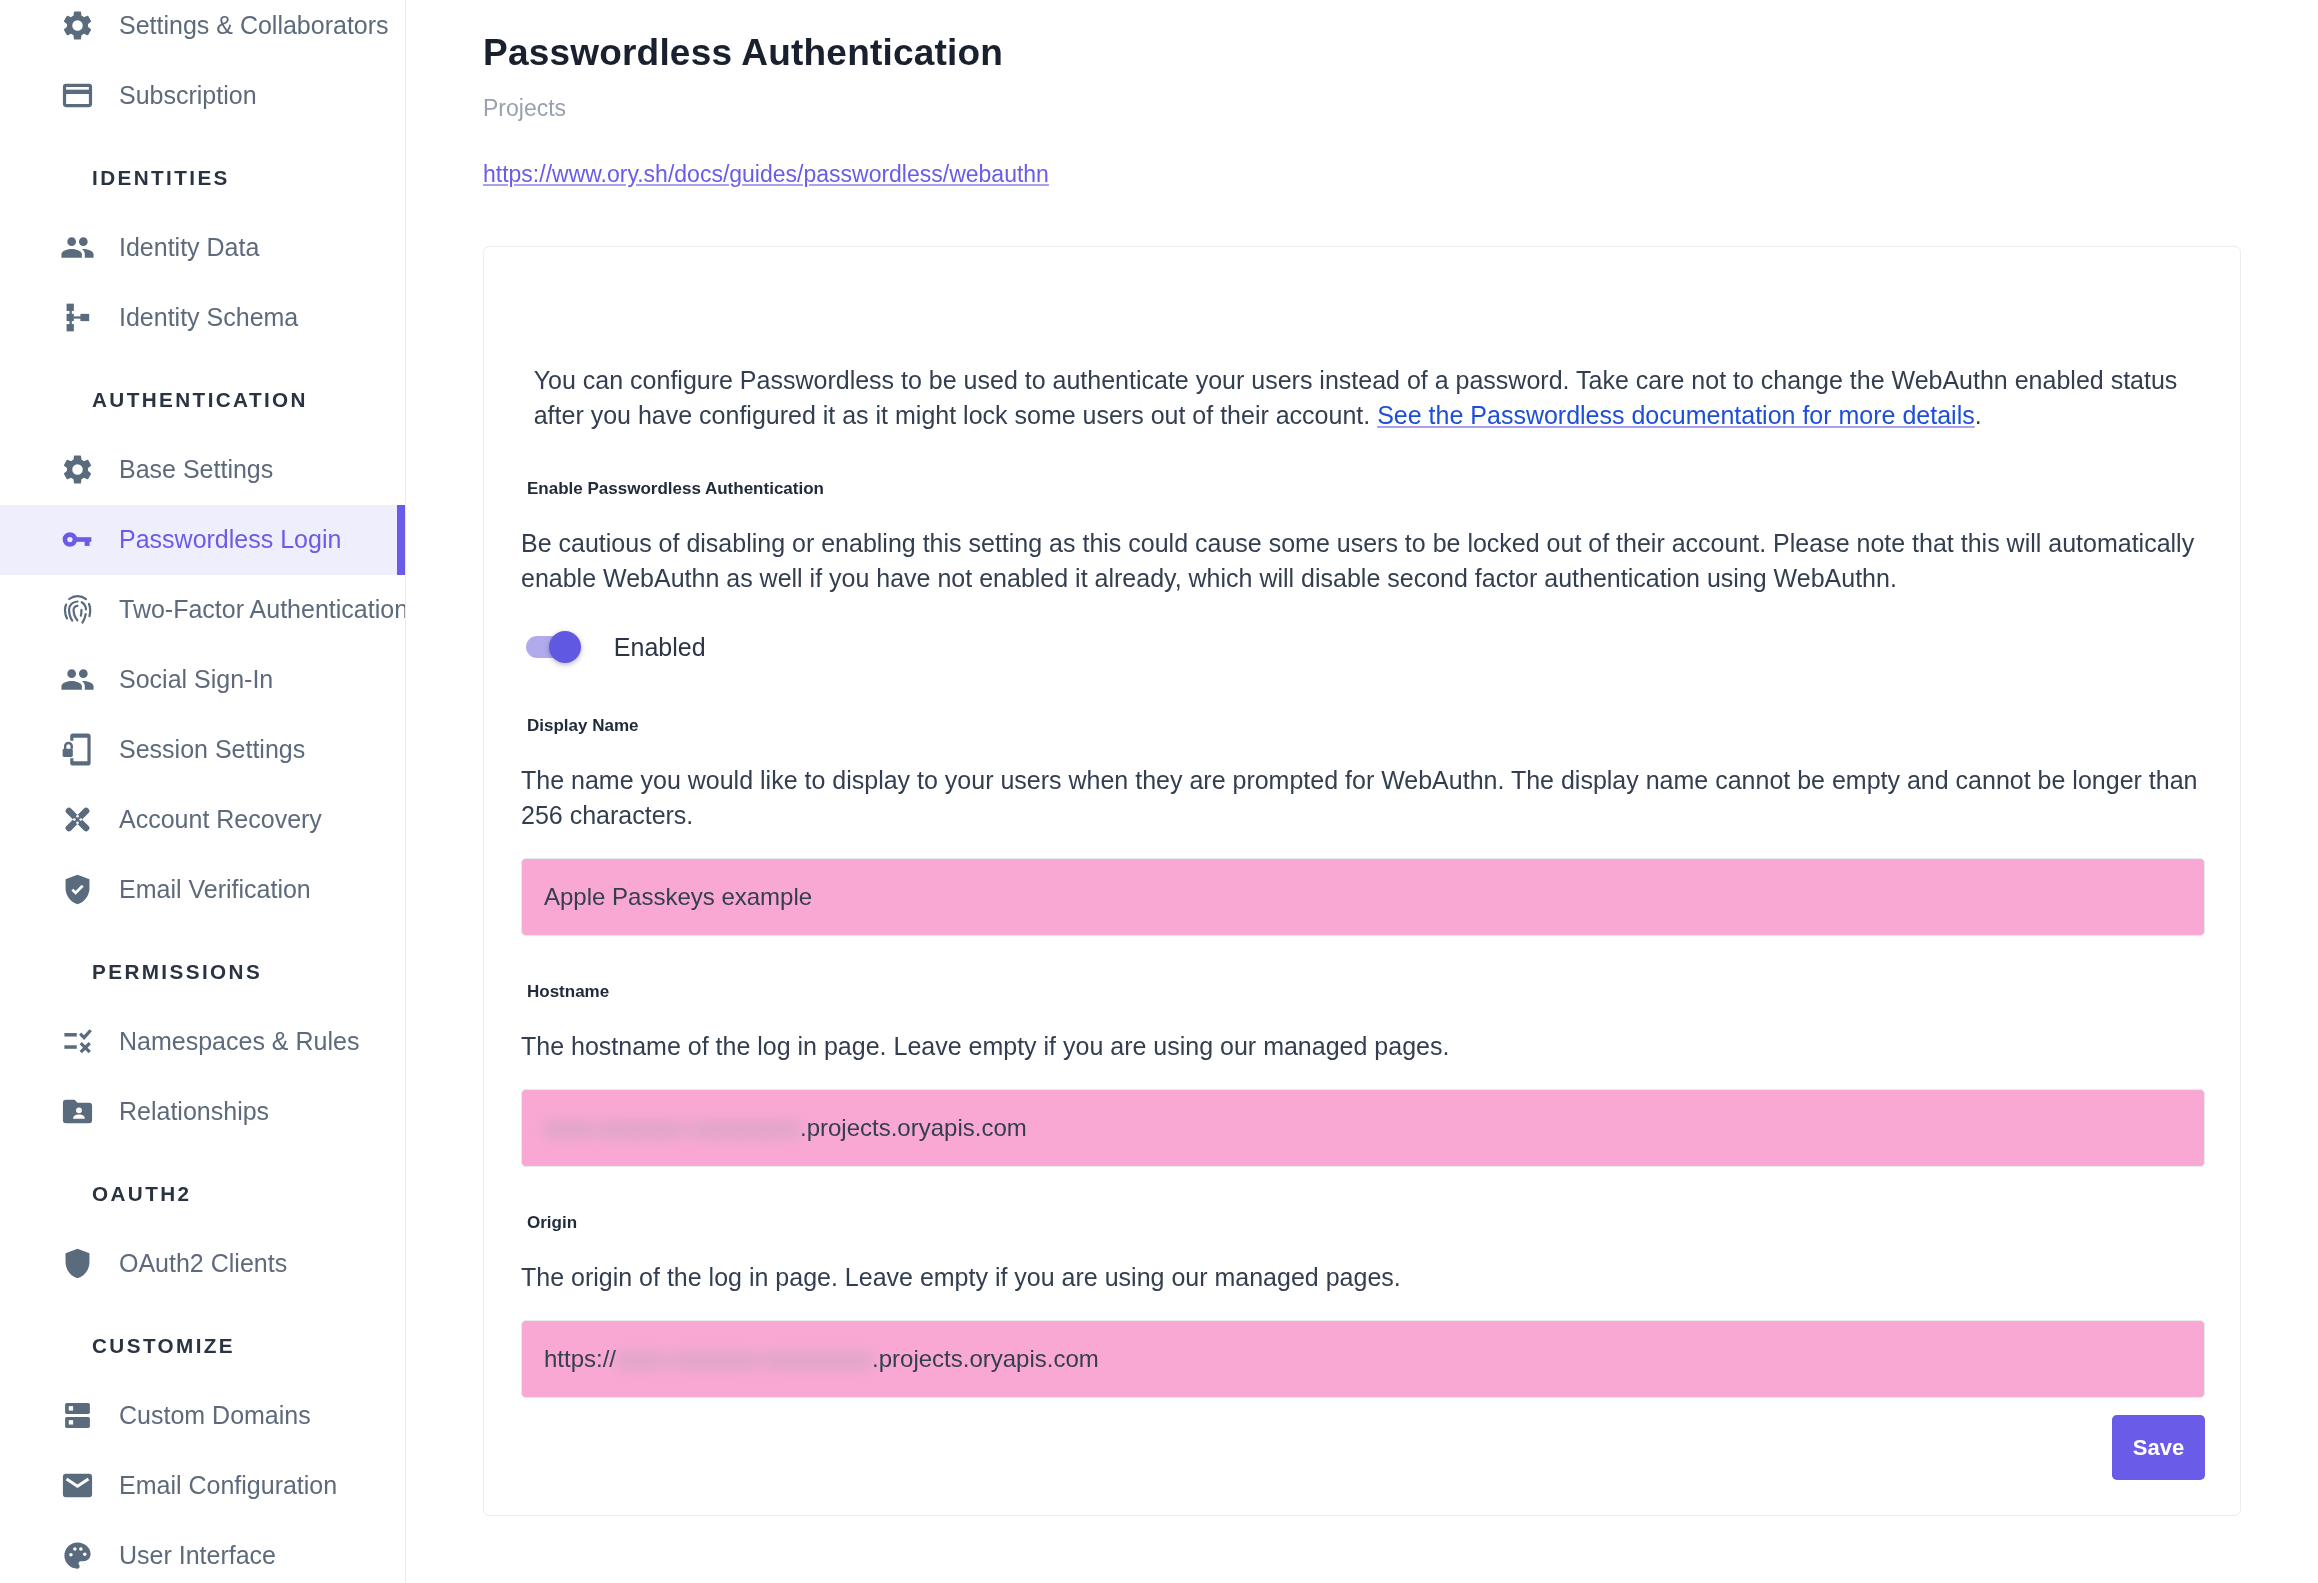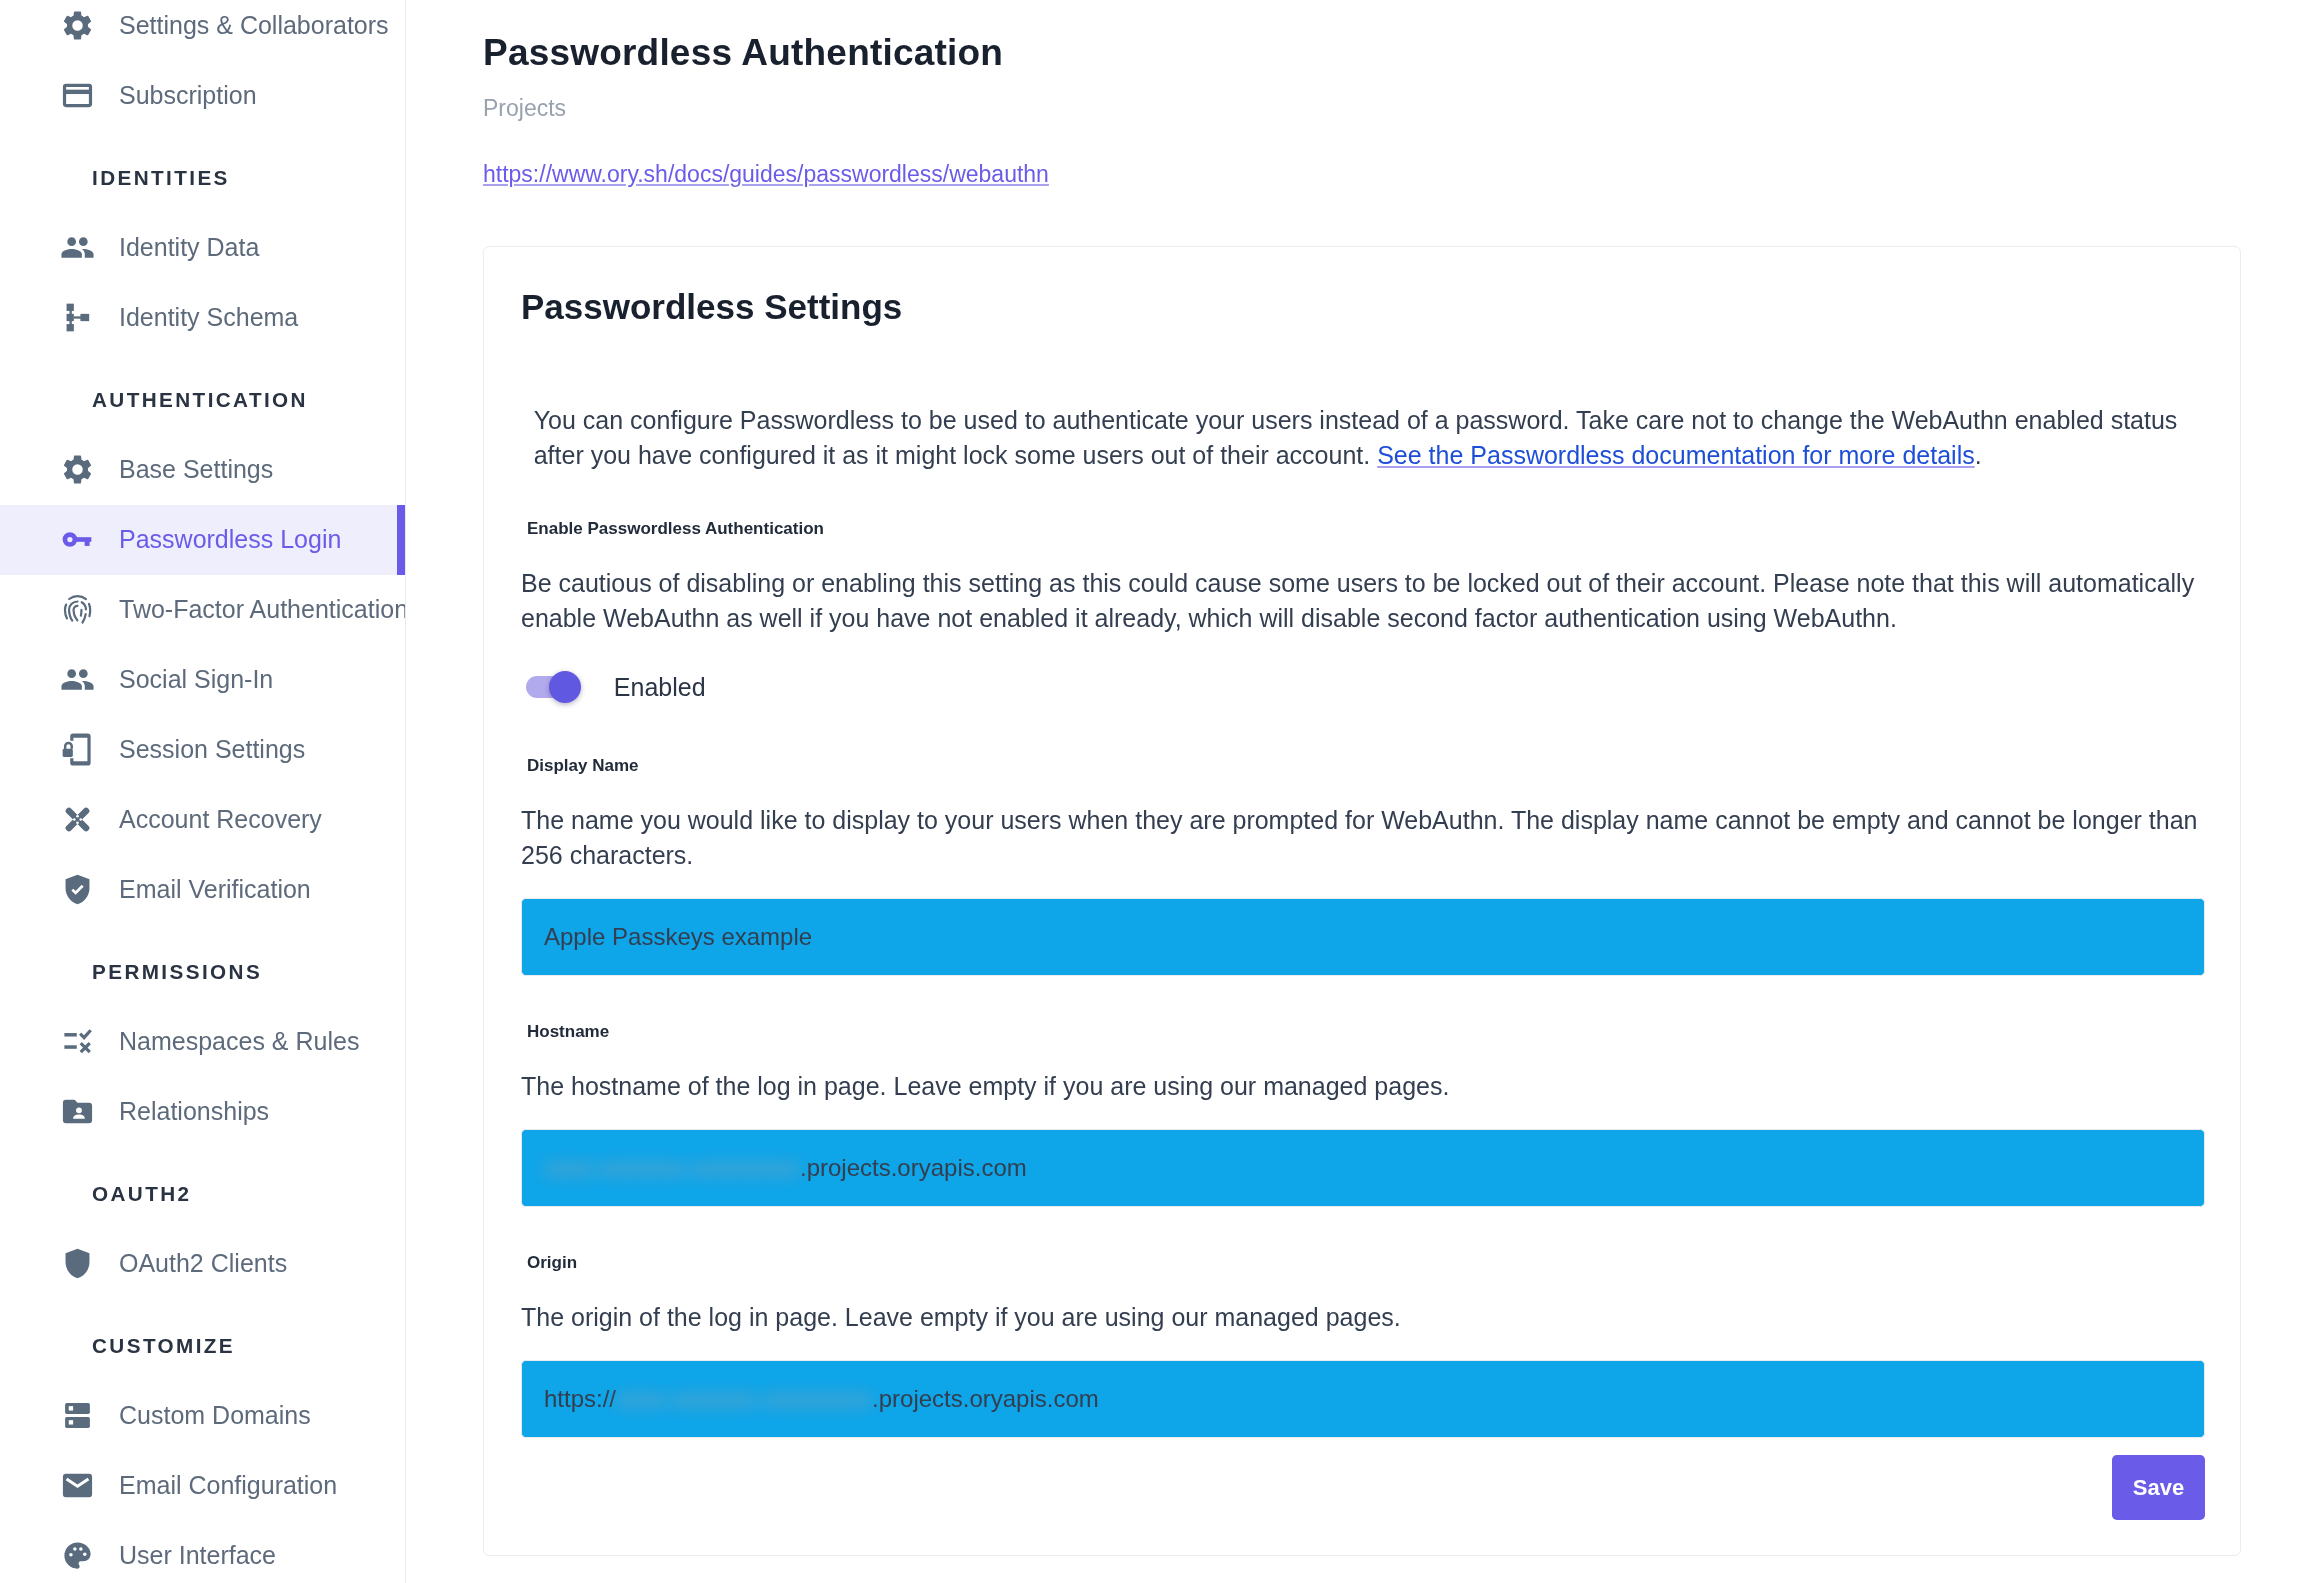--- a/index.html
+++ b/index.html
@@ -70,21 +70,21 @@
     position: absolute; right: -3.2px; top: -4.8px;
     width: 32px; height: 32px; border-radius: 50%;
     background: #6158e2; box-shadow: 0 1.6px 4.8px rgba(40,40,90,0.35);
   }
   .toggle-label { font-size: 25px; color: #2b3546; }
 
   .text-input {
     margin-top: 25px; width: 100%; height: 78px;
     border: 1.6px solid #e7eaee; border-radius: 4.8px;
     font-size: 24px; color: #333e4f;
-    padding: 0 22px; background: #0ea5e9;
+    padding: 0 22px; background: #f9a8d4;
     display: flex; align-items: center;
     font-family: "Liberation Sans", "DejaVu Sans", sans-serif;
   }
   input.text-input { display: block; line-height: 75px; }
   .redacted { filter: blur(8px); color: #97a0ab; user-select: none; }
 
   .save-row { margin-top: 17.5px; display: flex; justify-content: flex-end; }
   .save-btn {
     min-width: 93px; height: 65px; padding: 0 20.7px;
     background: #6a5ce8; color: #ffffff;
@@ -299,21 +299,20 @@
 </aside>
 
 <main class="main">
   <h1 class="page-title">Passwordless Authentication</h1>
   <div class="breadcrumb">Projects</div>
   <div class="doc-link-row">
     <a class="doc-link">https://www.ory.sh/docs/guides/passwordless/webauthn</a>
   </div>
 
   <section class="card">
-    <h2 class="card-title">Passwordless Settings</h2>
 
     <p class="intro"><span>You can configure Passwordless to be used to authenticate your users instead of a password. Take care not to change the WebAuthn enabled status after you have configured it as it might lock some users out of their account. </span><a>See the Passwordless documentation for more details</a><span>.</span></p>
 
     <h3 class="field-label">Enable Passwordless Authentication</h3>
     <p class="field-desc">Be cautious of disabling or enabling this setting as this could cause some users to be locked out of their account. Please note that this will automatically enable WebAuthn as well if you have not enabled it already, which will disable second factor authentication using WebAuthn.</p>
 
     <div class="toggle-row">
       <div class="toggle">
         <div class="knob"></div>
       </div>

